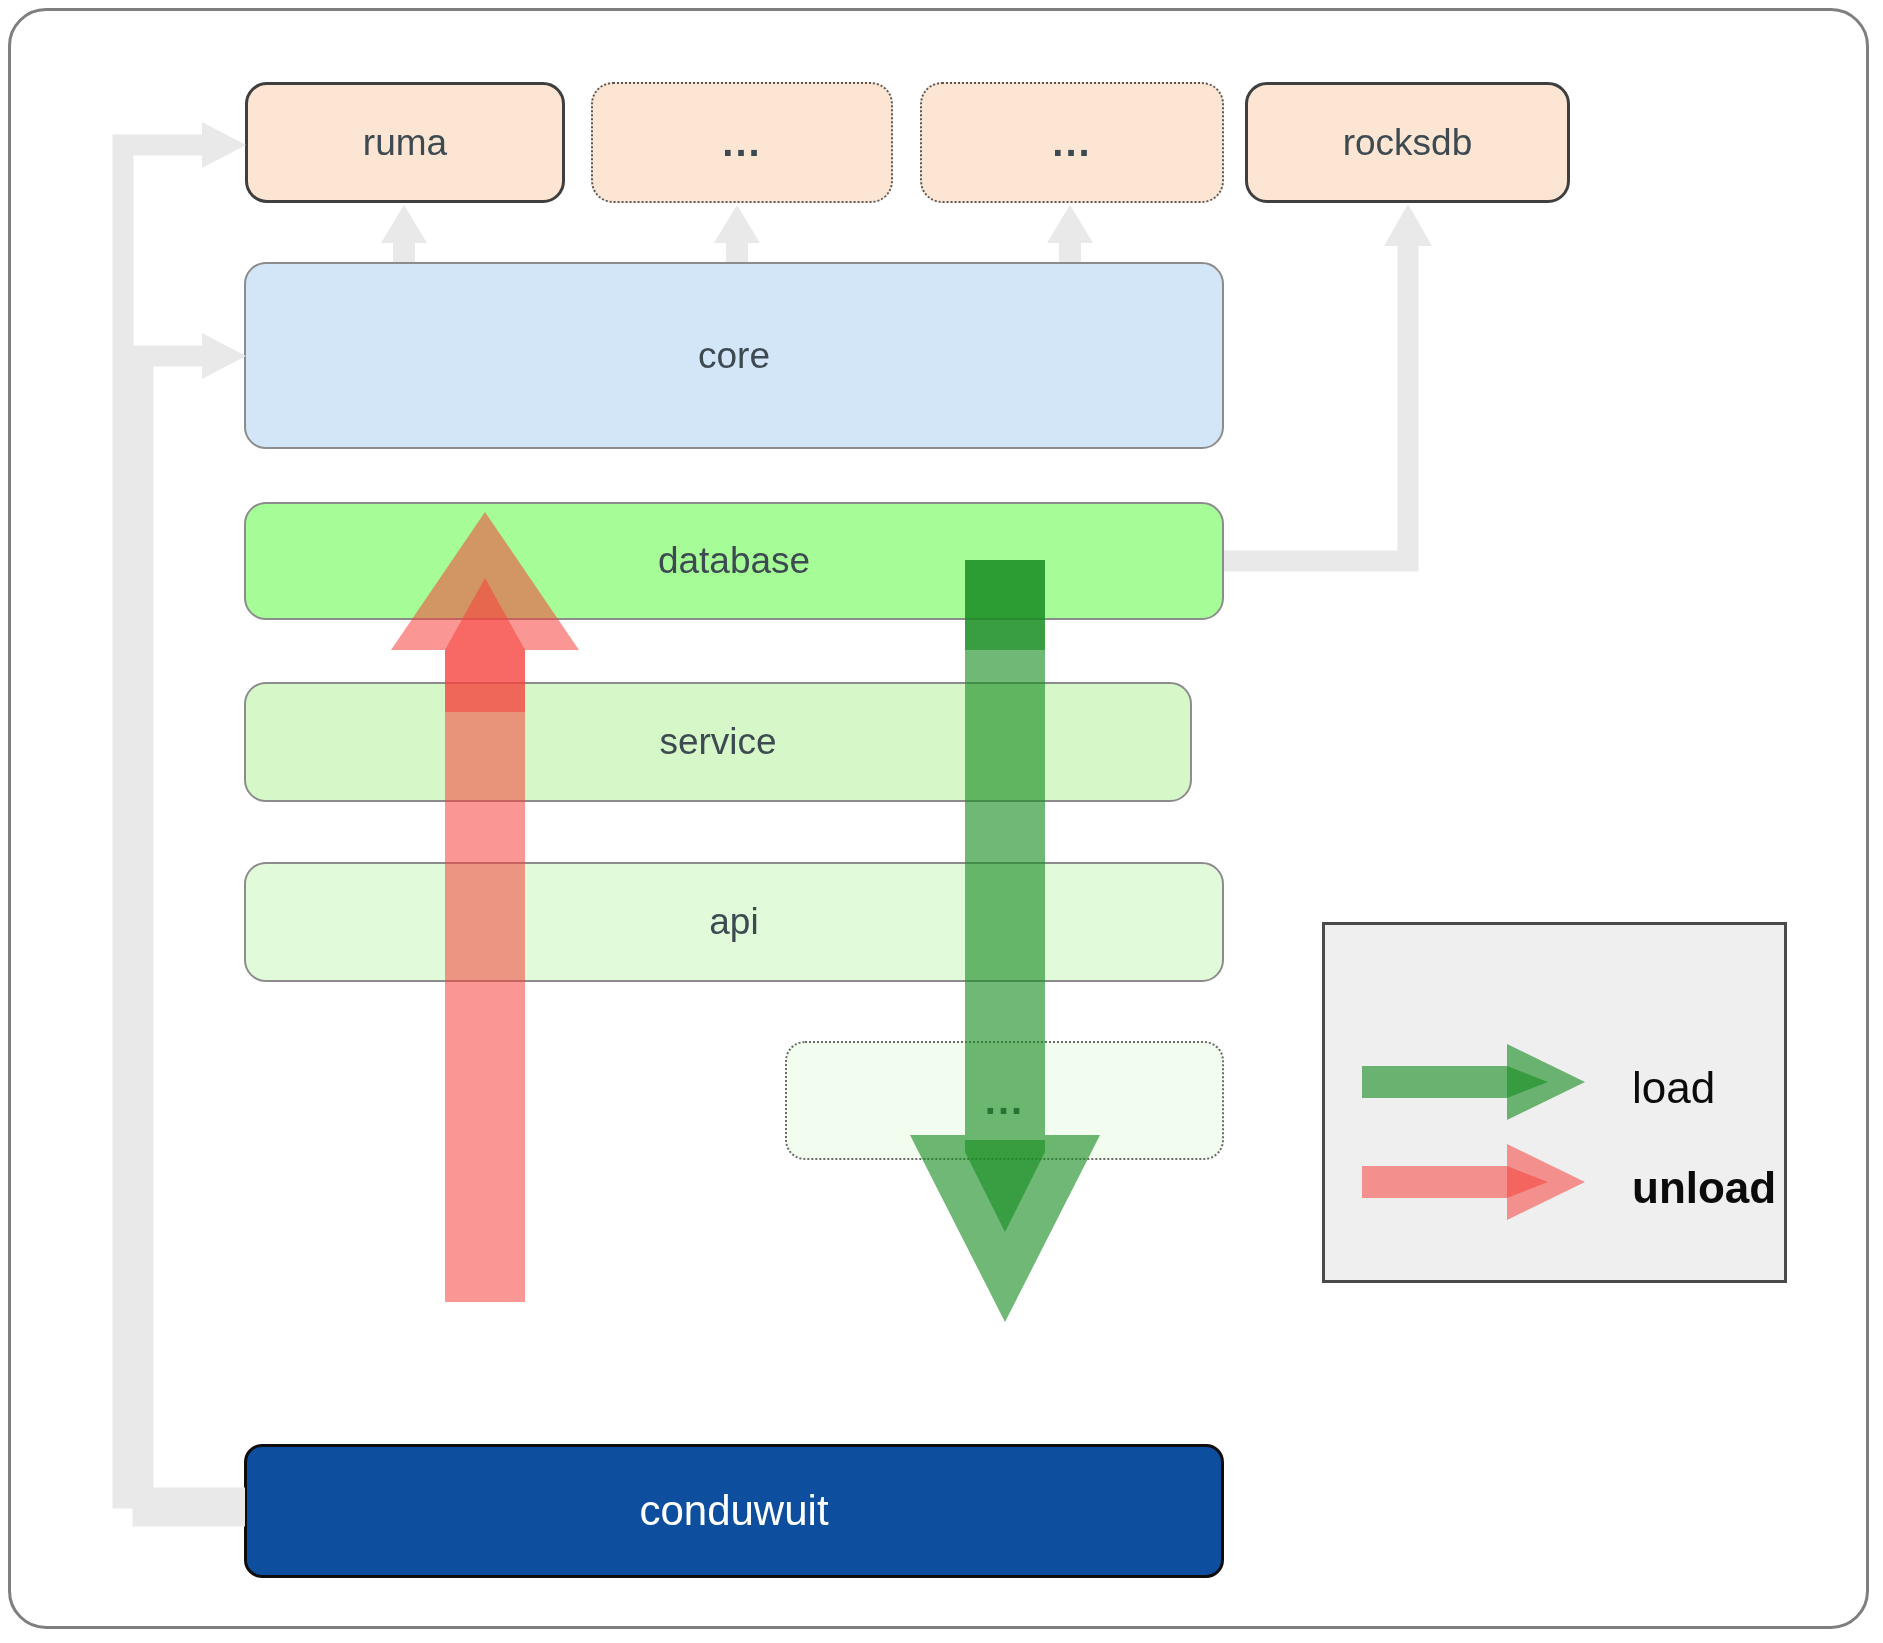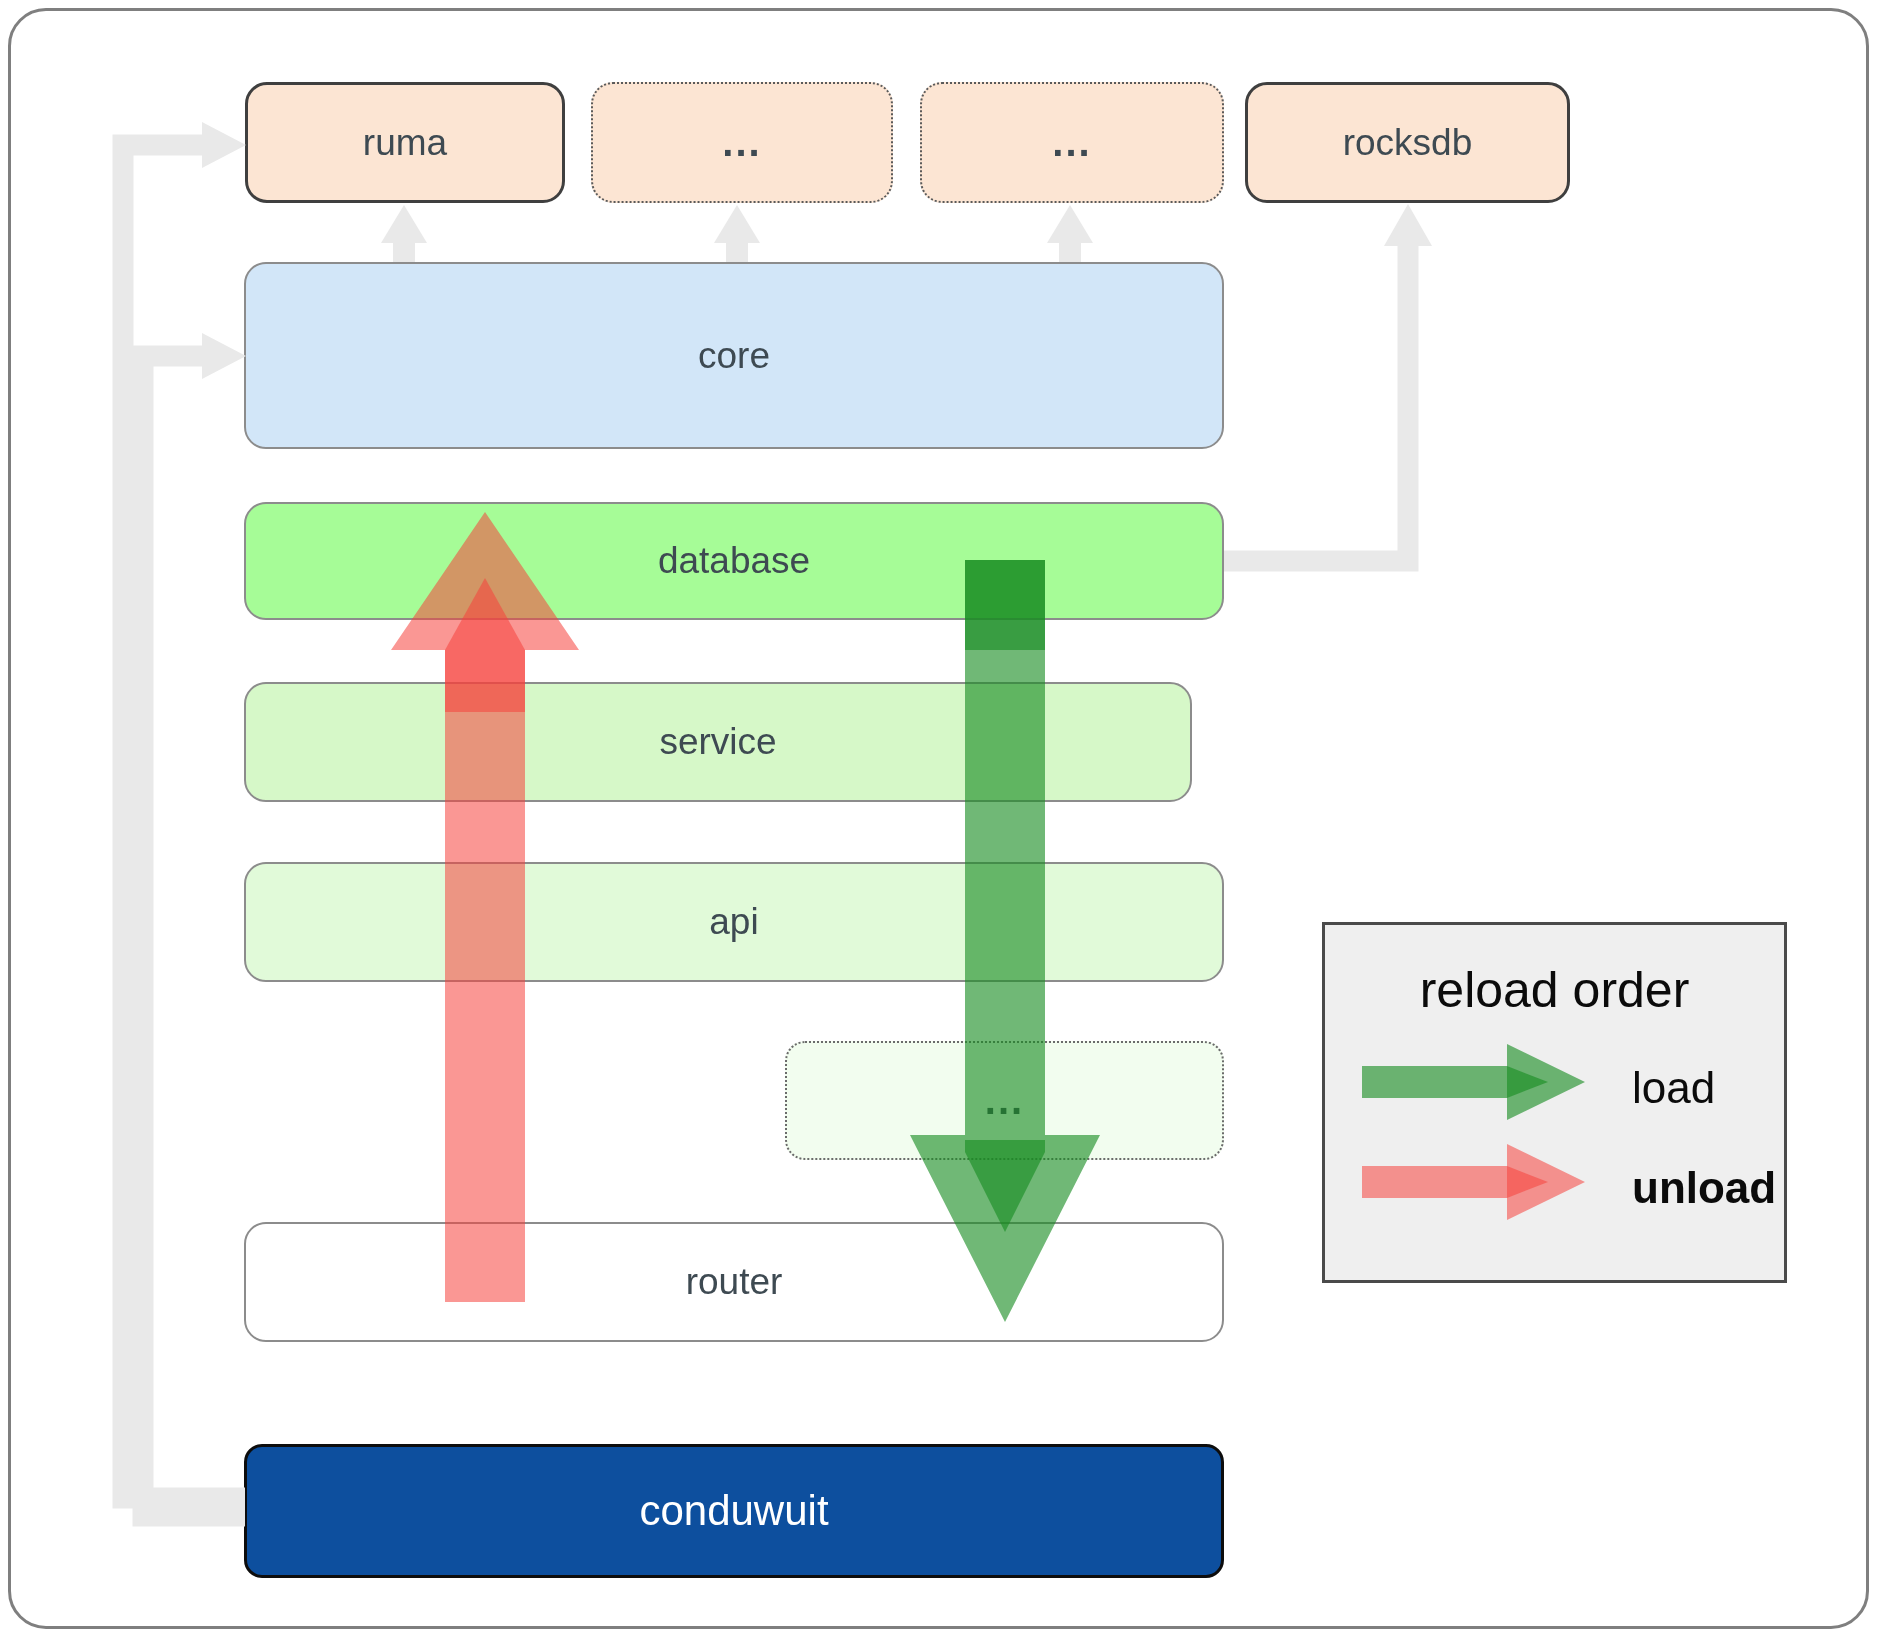--- a/index.html
+++ b/index.html
@@ -85,29 +85,25 @@
   </div>
   <div class="box b-service">
     <span class="lbl">service</span>
   </div>
   <div class="box b-api">
     <span class="lbl">api</span>
   </div>
   <div class="box b-adots">
     <span class="lbl dots">...</span>
   </div>
-  <div class="box b-router">
-    <span class="lbl">router</span>
-  </div>
   <div class="box b-conduwuit">
     <span class="lbl">conduwuit</span>
   </div>
 
   <div class="legend">
-    <div class="legend-title">reload order</div>
     <div class="legend-item-label legend-label-load">load</div>
     <div class="legend-item-label legend-label-unload">unload</div>
   </div>
 
   <svg class="overlay" viewBox="0 0 1883 1643">
 
     <path class="connector" d="M 245 1498 H 123 V 145 H 205" stroke="#e9e9e9"></path>
     <polygon points="202,122 246,145 202,168" fill="#e9e9e9"></polygon>
 
     <path class="connector" d="M 245 1516 H 143 V 356 H 205" stroke="#e9e9e9"></path>

